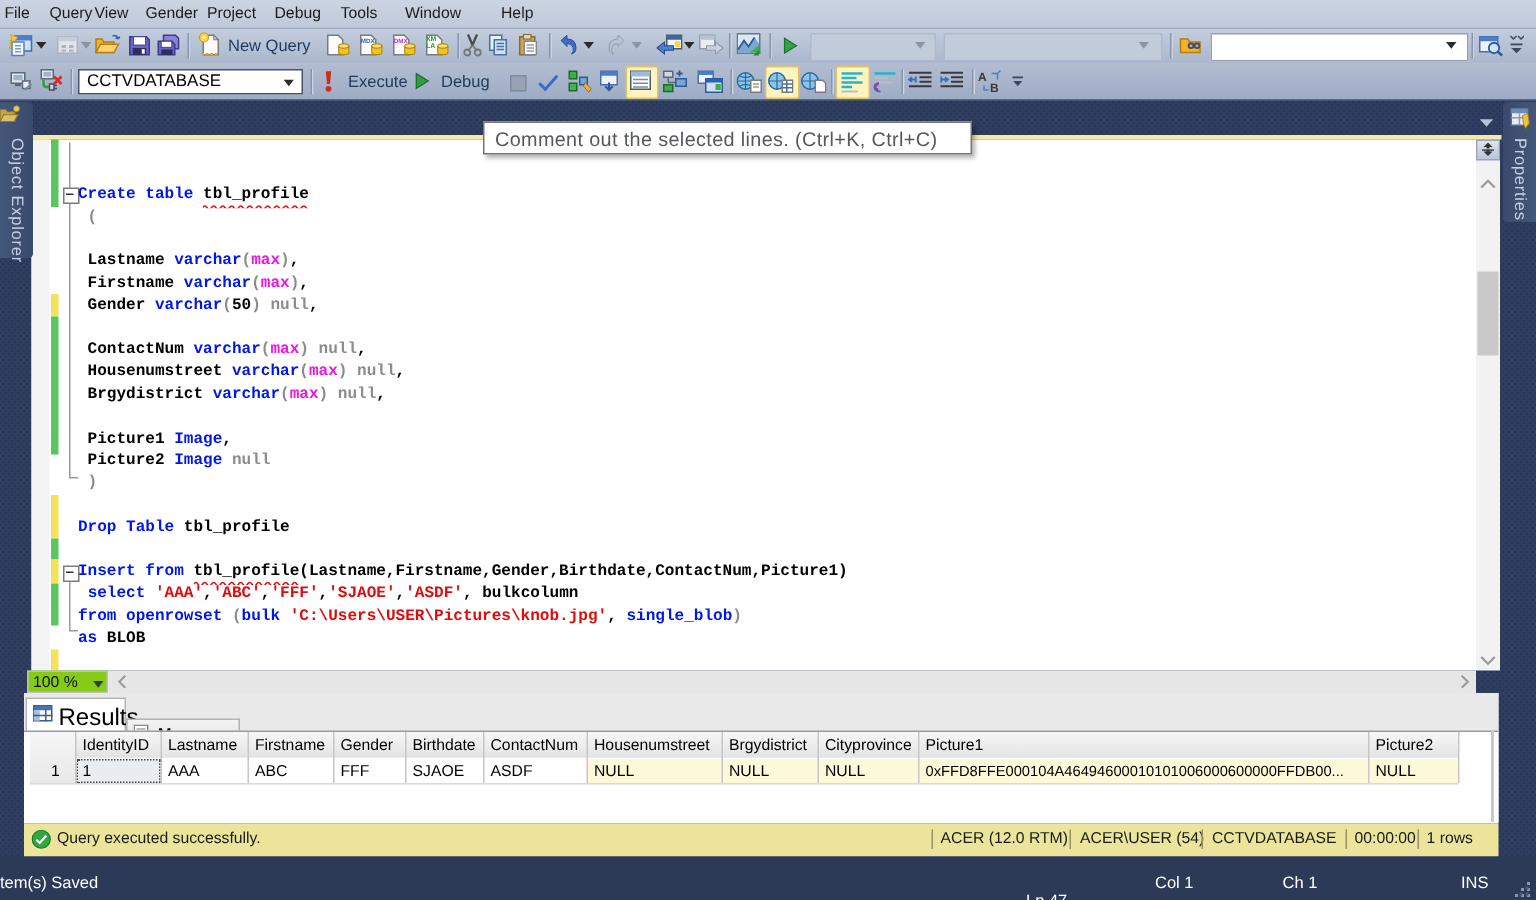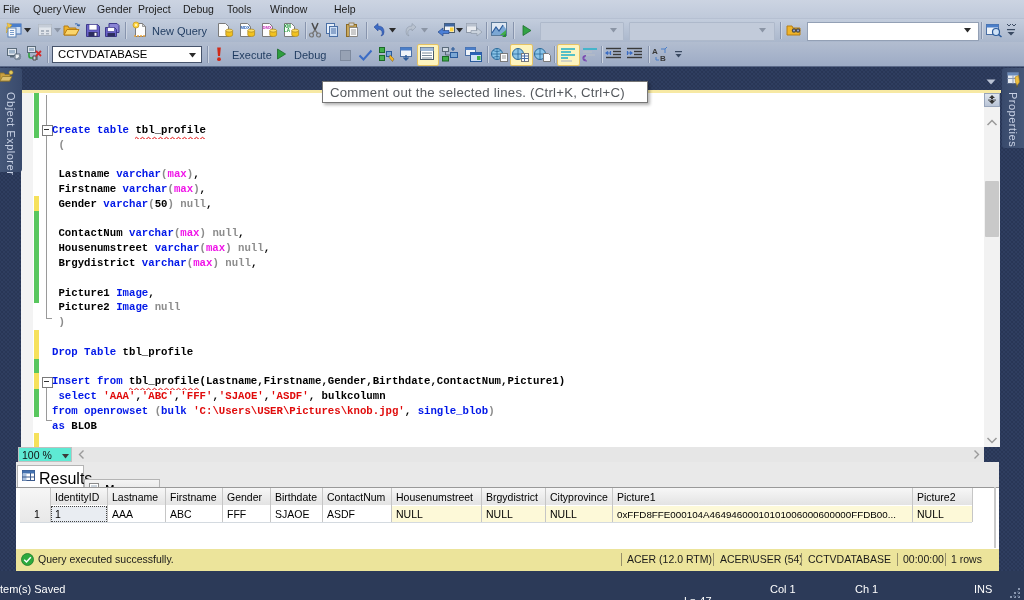--- a/index.html
+++ b/index.html
@@ -439,21 +439,21 @@
     </div>
     <svg width="16" height="16" style="position:absolute;left:0;top:22px;">
         <path d="M3.5 10 L8 5.5 L12.5 10" fill="none" stroke="#9a9a9a" stroke-width="1.5"></path>
       </svg>
     <div style="position:absolute;left:1px;top:88px;width:14px;height:56px;background:#c9c9c9;border-radius:1px;"></div>
     <svg width="16" height="16" style="position:absolute;left:0;top:339px;">
         <path d="M3.5 6 L8 10.5 L12.5 6" fill="none" stroke="#9a9a9a" stroke-width="1.5"></path>
       </svg>
   </div>
   <div class="abs" id="hscrollrow">
-    <div style="position:absolute;left:-3px;top:0;width:54px;height:15px;background:#5eead4;border:1px solid #c0c0c0;box-sizing:border-box;">
+    <div style="position:absolute;left:-3px;top:0;width:54px;height:15px;background:#84cc16;border:1px solid #c0c0c0;box-sizing:border-box;">
       <span style="position:absolute;left:3px;top:1px;font-size:10.5px;color:#111;">100 %</span>
       <svg width="8" height="6" style="position:absolute;left:43px;top:5px;">
           <path d="M0 1 L7 1 L3.5 5.5 Z" fill="#3a3a3a"></path>
         </svg>
     </div>
     <svg width="8" height="9" style="position:absolute;left:57px;top:3px;">
         <path d="M5.5 0.5 L1.5 4.5 L5.5 8.5" fill="none" stroke="#9a9a9a" stroke-width="1.4"></path>
       </svg>
     <svg width="8" height="9" style="position:absolute;left:951px;top:3px;">
         <path d="M2.5 0.5 L6.5 4.5 L2.5 8.5" fill="none" stroke="#9a9a9a" stroke-width="1.4"></path>

